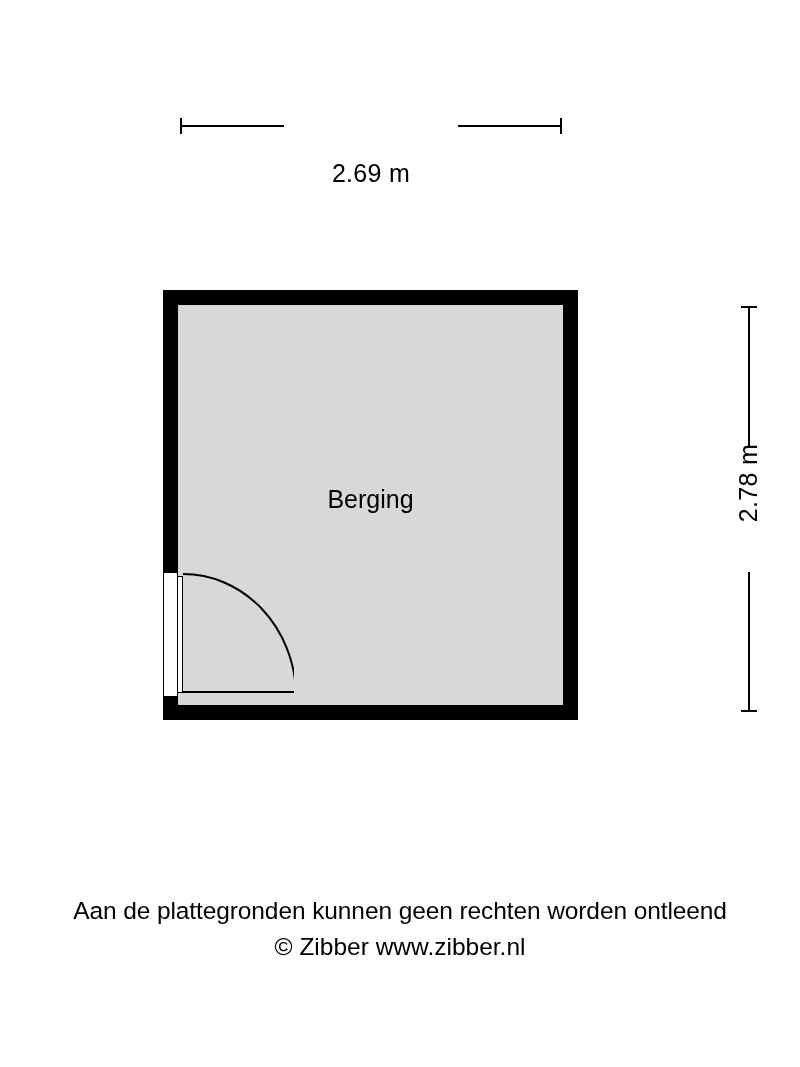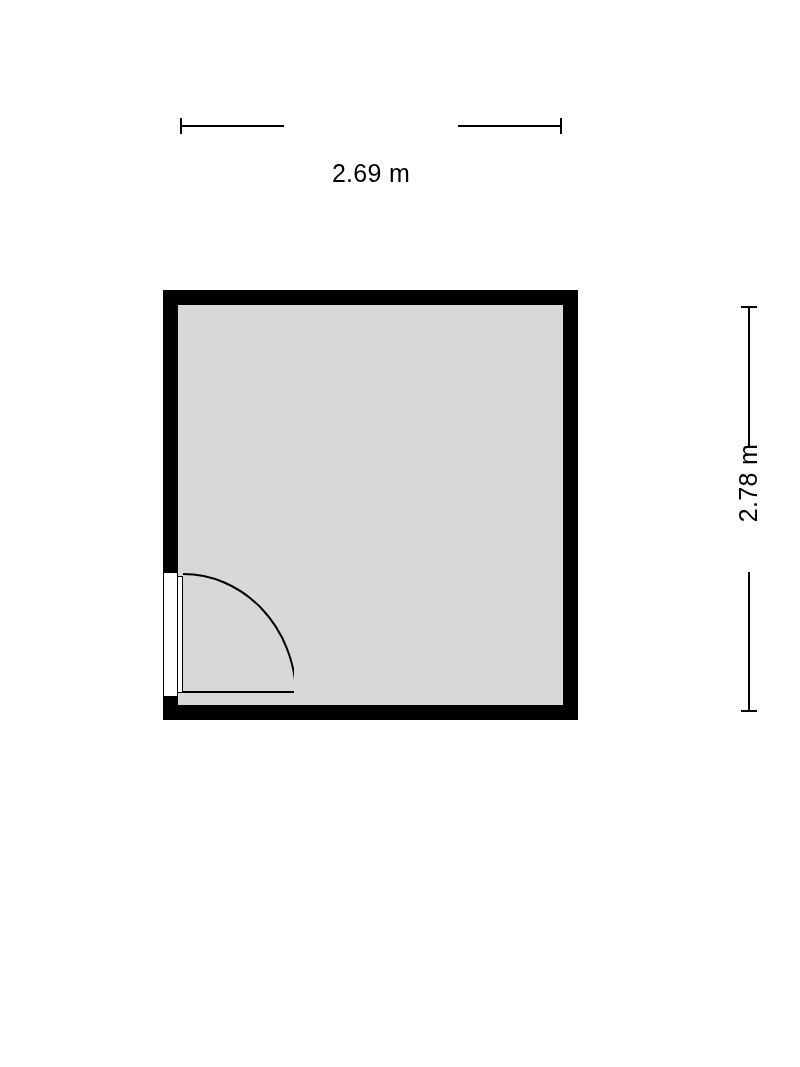--- a/index.html
+++ b/index.html
@@ -200,25 +200,30 @@
   <div class="dim-right">
     <div class="cap-top"></div>
     <div class="line-top"></div>
     <div class="dim-label">2.78 m</div>
     <div class="line-bottom"></div>
     <div class="cap-bottom"></div>
   </div>
 
   <div class="room">
     <div class="room-floor"></div>
+    <div class="room-label">Berging</div>
   </div>
 
   <div class="door">
     <div class="door-frame-outer"></div>
     <div class="door-leaf"></div>
     <svg class="door-swing" viewBox="0 0 115 125" xmlns="http://www.w3.org/2000/svg">
       <path d="M 4 2 A 113 123 0 0 1 117 120" fill="none" stroke="#000000" stroke-width="2"></path>
       <line x1="4" y1="120" x2="117" y2="120" stroke="#000000" stroke-width="2"></line>
     </svg>
   </div>
 
+  <div class="footer">
+    <div class="line1">Aan de plattegronden kunnen geen rechten worden ontleend</div>
+    <div class="line2">© Zibber www.zibber.nl</div>
+  </div>
 
 </div>
 
 </body></html>

